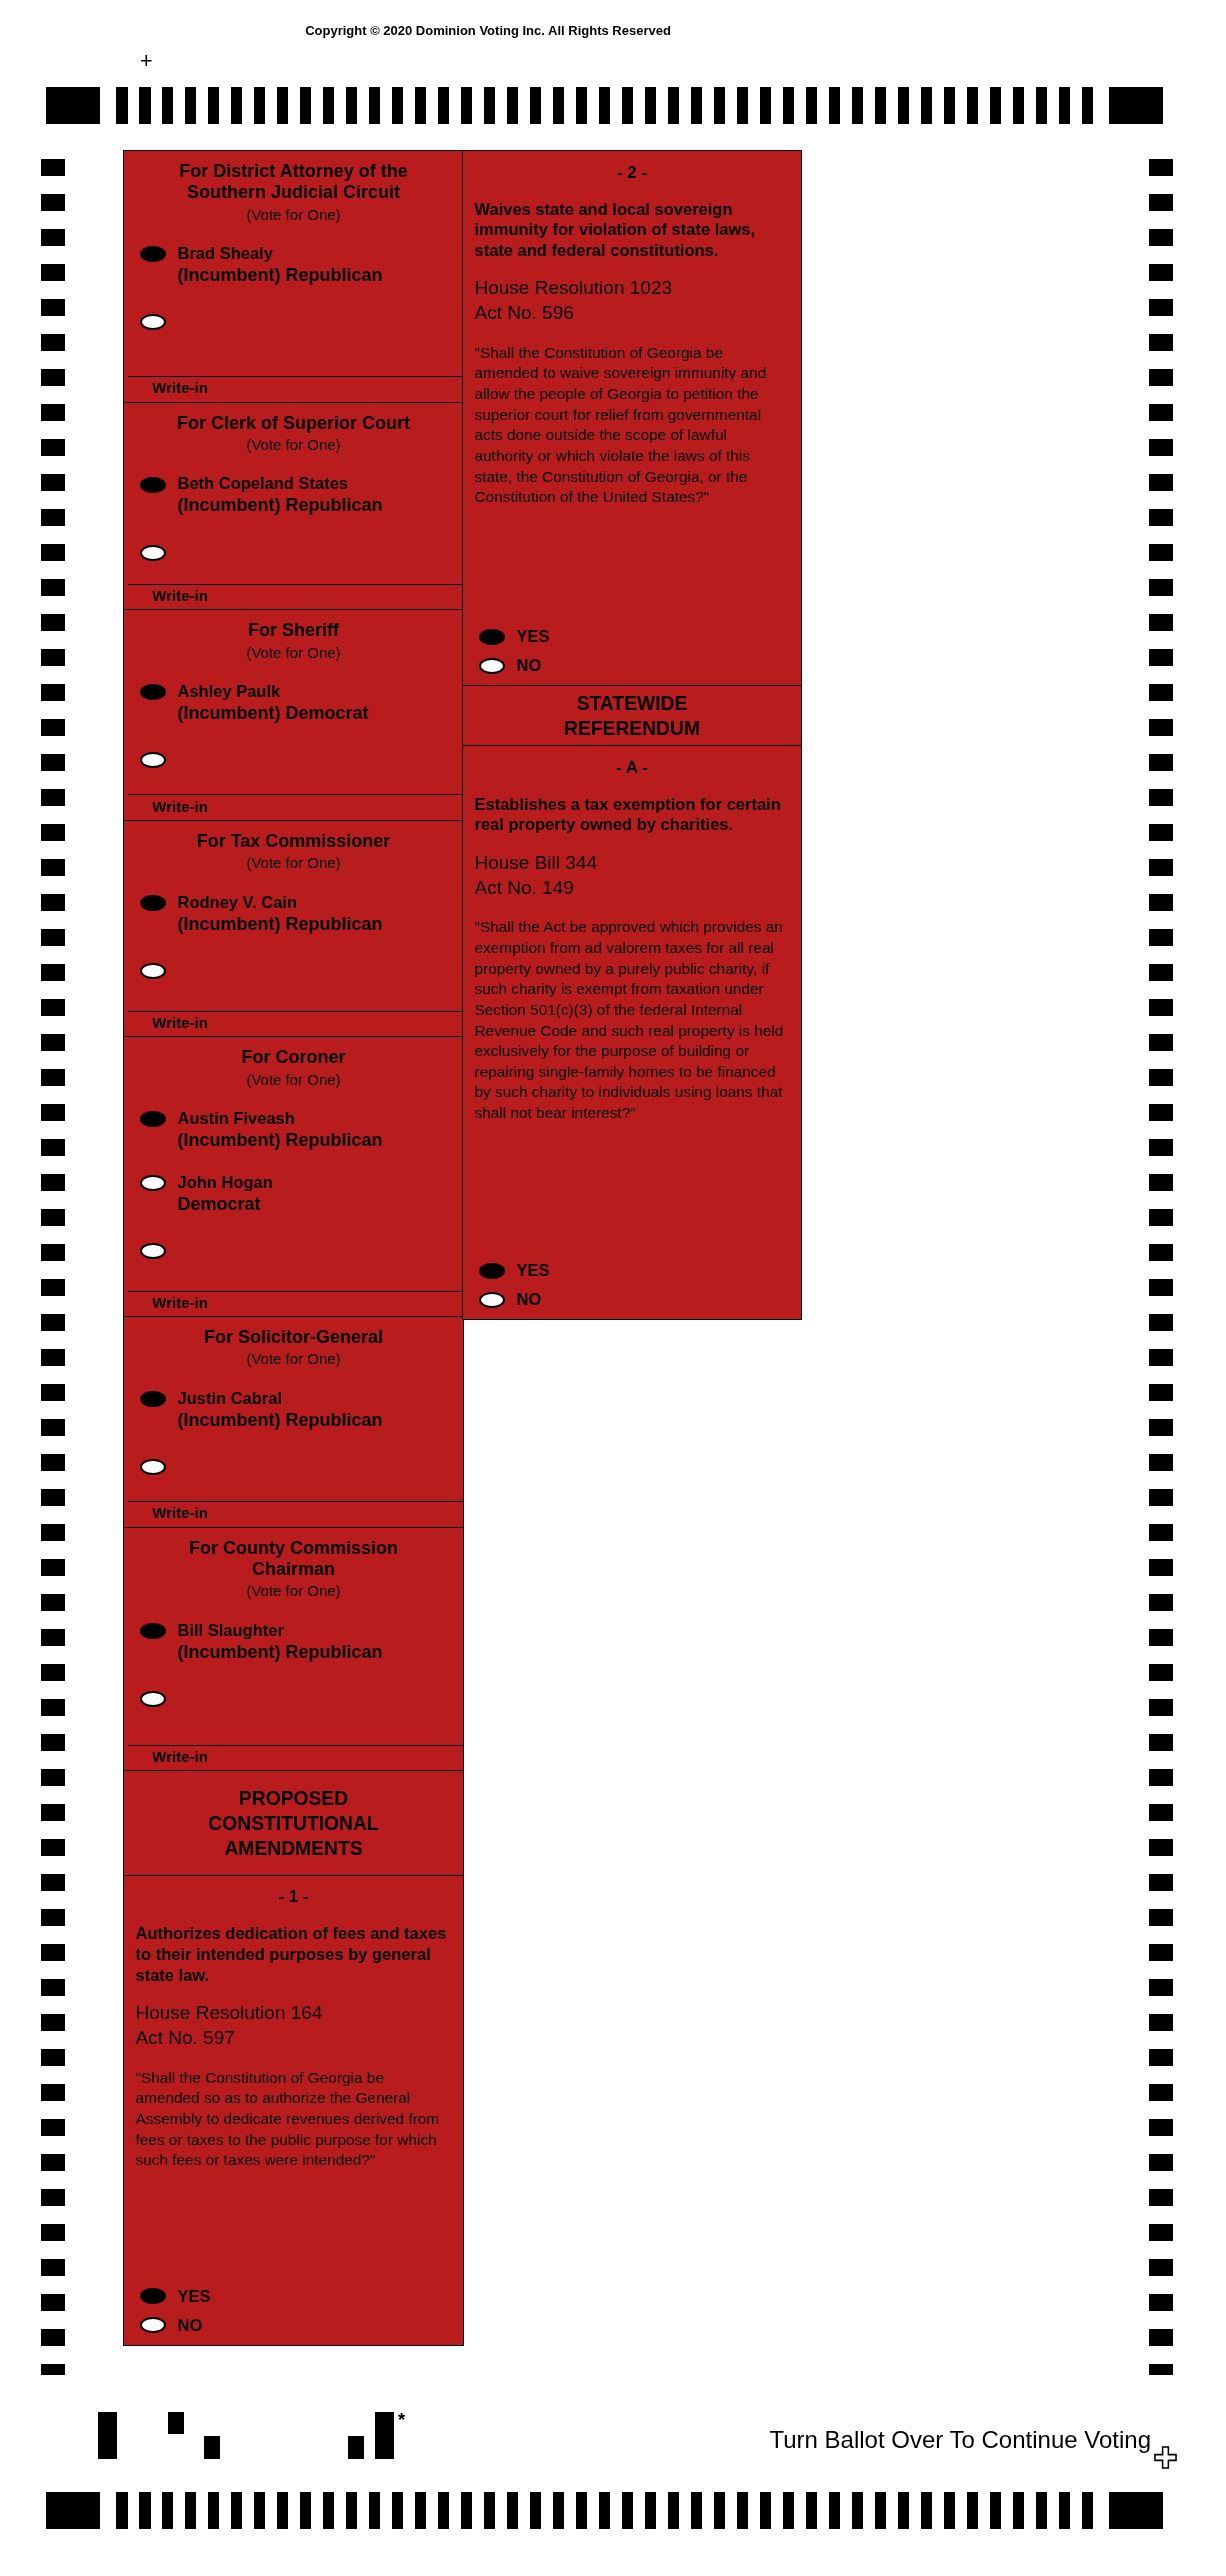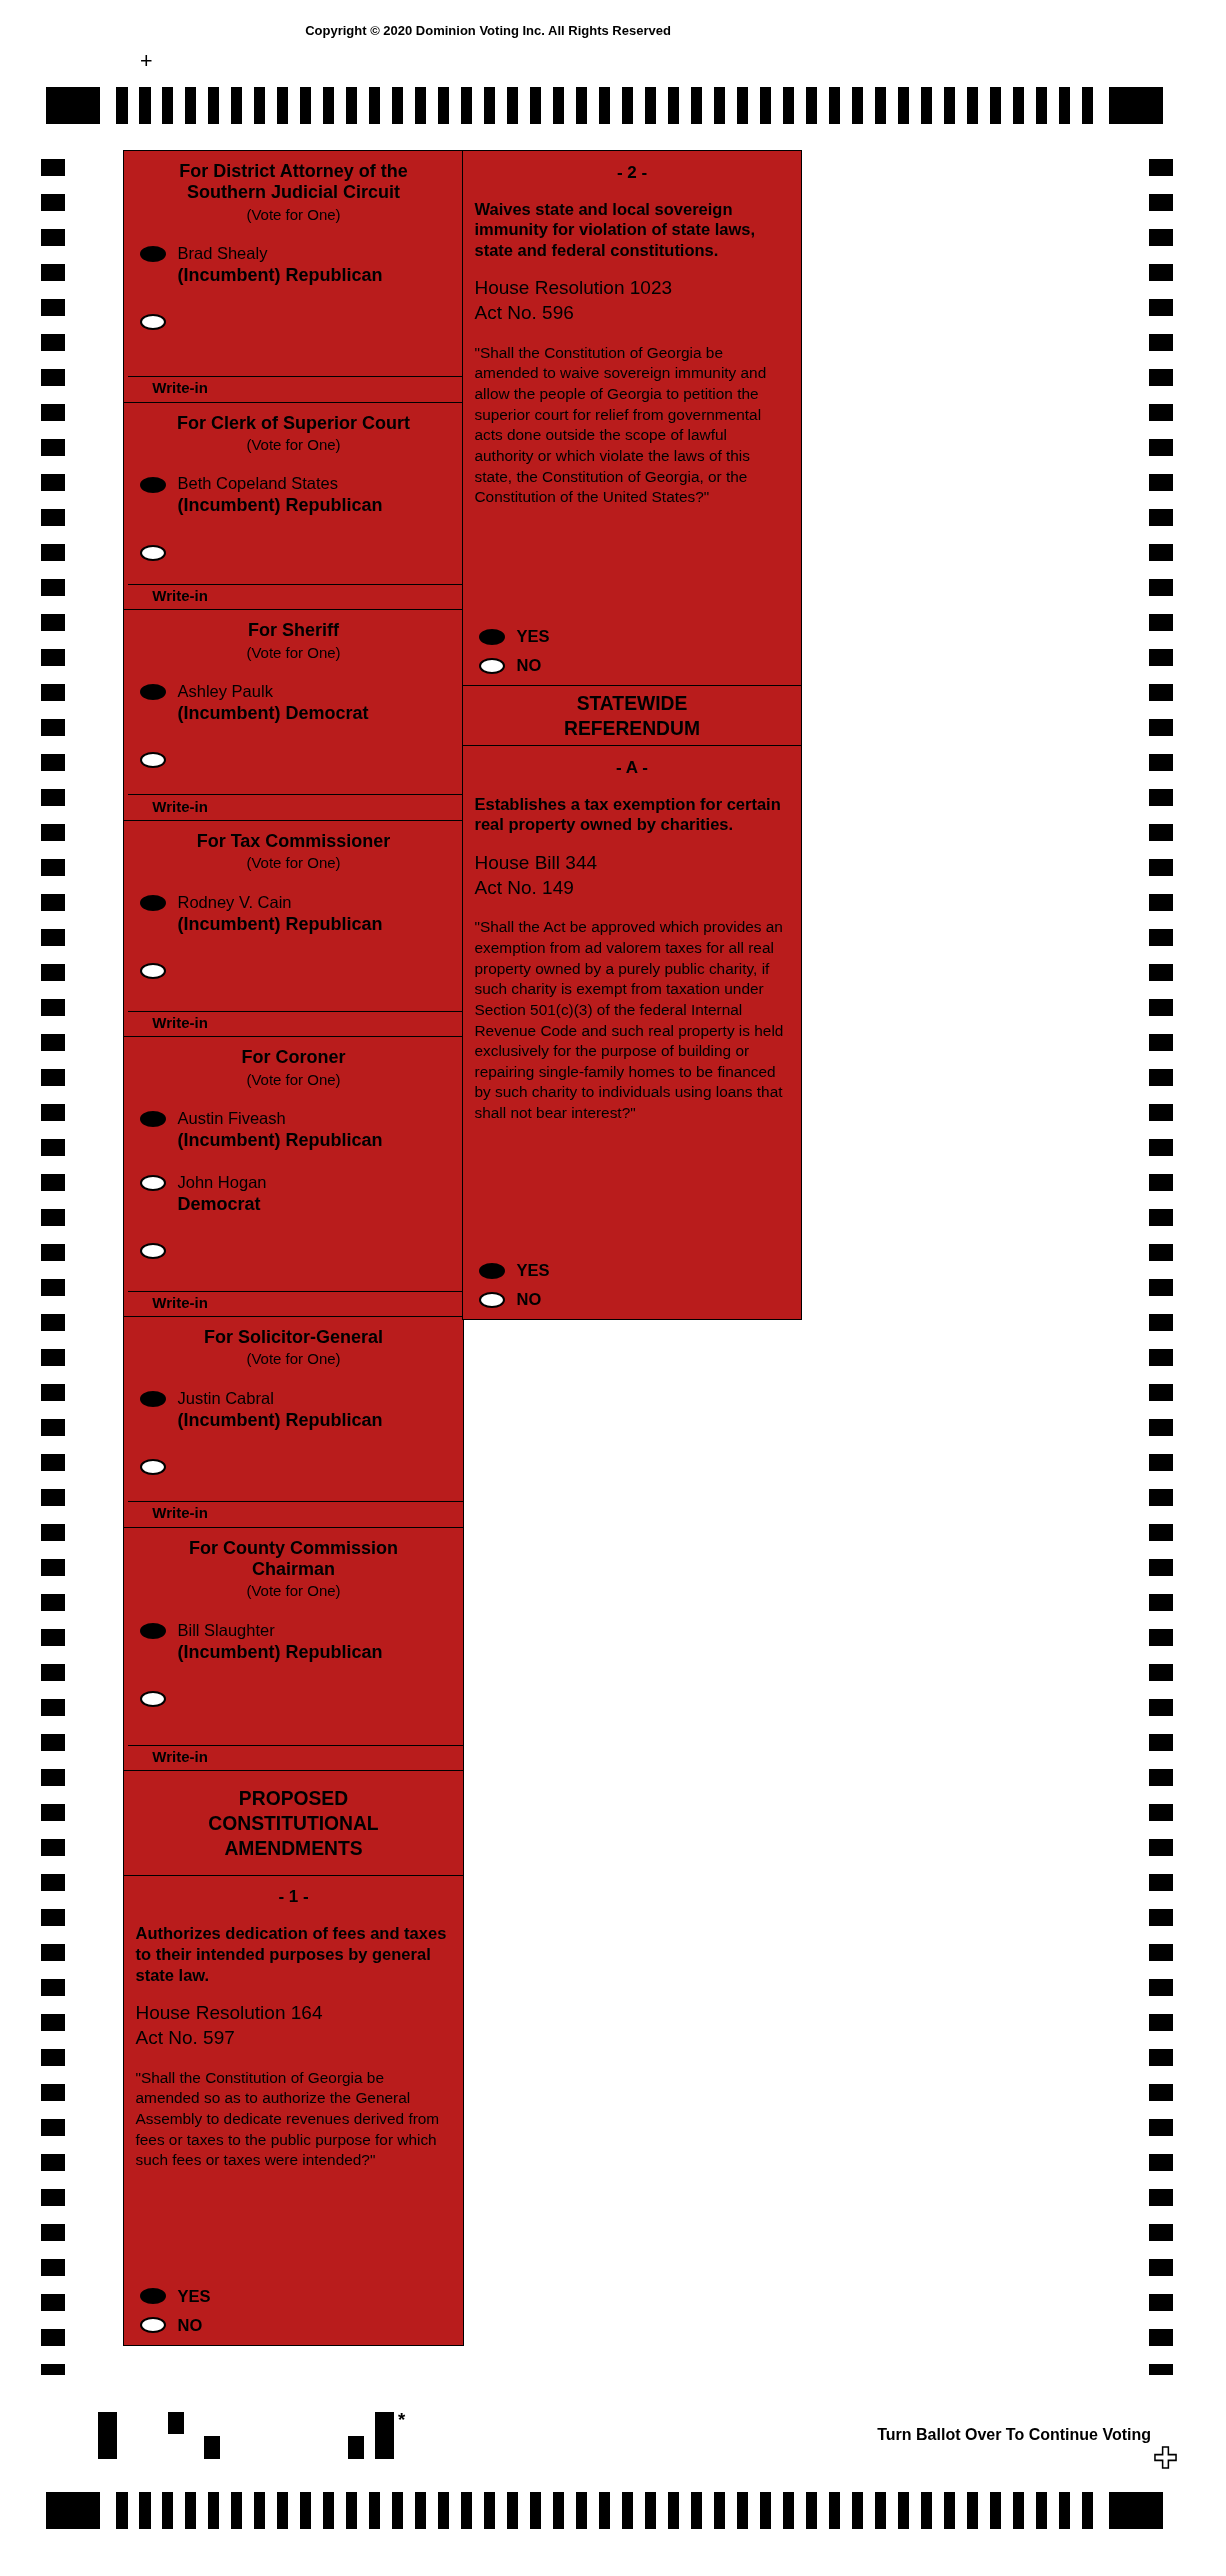--- a/index.html
+++ b/index.html
@@ -32,40 +32,40 @@
   .col .box:first-child{margin-top:0}
 
   .pre{white-space:pre-line}
   .c-title{font-weight:bold;font-size:18px;text-align:center;line-height:1.18;padding:10px 14.3px 0}
   .c-vote{font-size:15px;text-align:center;margin-top:2.1px}
   .cand-row{display:flex;align-items:flex-start;gap:11.5px;margin:21.5px 8.6px 0 16px}
   .empty-row{margin-top:26px}
   .bubble{flex:0 0 auto;width:26px;height:16px;border:2.1px solid #000;border-radius:50%;
           background:#fff;margin-top:2.1px}
   .bubble.filled{background:#000}
-  .cand-name{display:block;font-weight:normal;font-size:16.5px;line-height:1.1}
+  .cand-name{display:block;font-weight:bold;font-size:16.5px;line-height:1.1}
   .cand-party{display:block;font-weight:bold;font-size:18px;margin-top:2.9px}
   .writein{margin-top:auto;border-top:1.4px solid #000;margin-left:4.3px}
   .writein-label{font-weight:bold;font-size:15px;padding:2.1px 0 5.7px 24px}
 
   .header-box{justify-content:center;text-align:center;font-weight:bold;font-size:19.3px;
               line-height:1.3}
 
   .m-number{font-weight:bold;font-size:17px;text-align:center;margin-top:11.5px}
   .m-summary{font-weight:bold;font-size:16.5px;line-height:1.25;margin:16px 11.5px 0}
   .m-refs{margin:16px 11.5px 0}
   .m-ref{font-size:19px;line-height:1.3}
   .m-question{font-size:15.4px;line-height:1.34;margin:17px 11.5px 0}
   .yn-group{margin-top:auto;padding-bottom:10px}
   .yn{align-items:center;margin:10px 8.6px 0 16px}
   .yn .bubble{margin-top:0}
   .yn-label{font-weight:bold;font-size:16.5px}
 
   
-  .turn-over{position:absolute;top:2426px;right:75px;font-weight:bold;font-size:16px}
+  .turn-over{position:absolute;top:2426px;right:75px;font-weight:normal;font-size:24px}
   .id-marks{position:absolute;left:93px;top:2412px;width:337px;height:50px}
   .id-bar{position:absolute;background:#000}
   .id-b1{left:5px;top:0;width:18.6px;height:47px}
   .id-b2{left:75px;top:0;width:16px;height:21.5px}
   .id-b3{left:111px;top:24px;width:16px;height:23px}
   .id-b4{left:255px;top:24px;width:16px;height:23px}
   .id-b5{left:282px;top:0;width:18.6px;height:47px}
   .id-asterisk{position:absolute;left:305px;top:-2.9px;font-size:18.6px;font-weight:bold}
   .cross-icon{position:absolute;left:1154px;top:2446px;width:23px;height:23px}
 </style>

